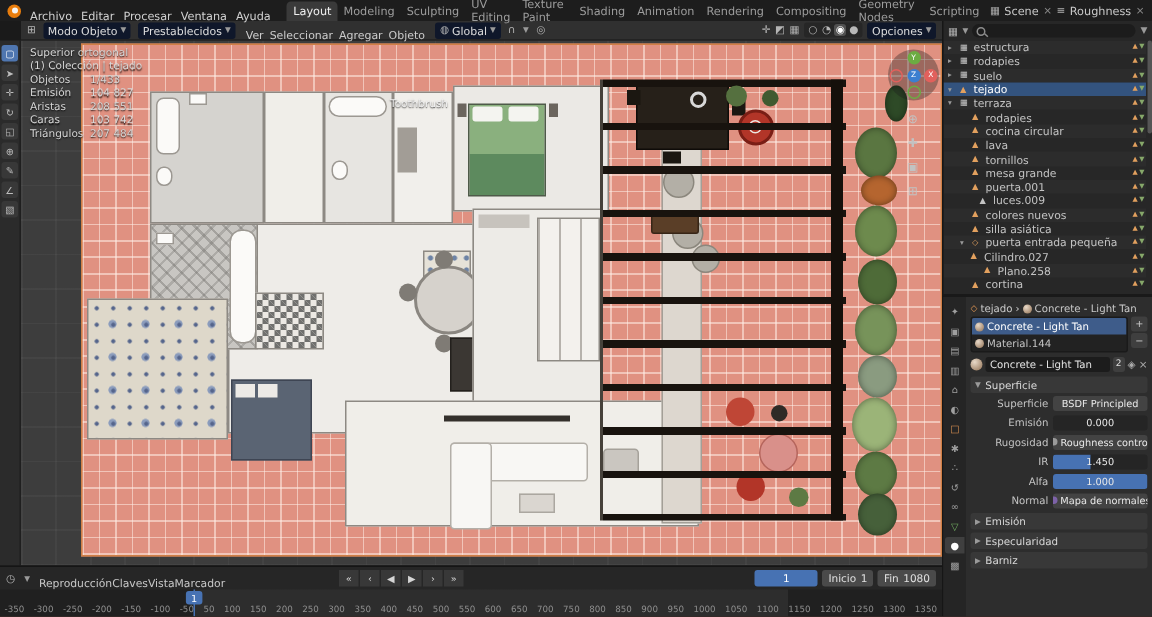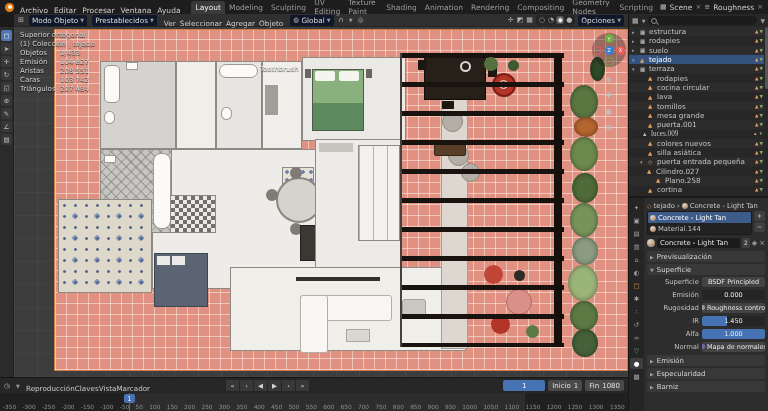--- a/index.html
+++ b/index.html
@@ -471,21 +471,21 @@
         </div>
         <div class="ol-row r" data-name="outliner-row" style="padding-left: 11px;">
           <span class="ol-arrow" data-name="expand-arrow-icon"></span>
           <span class="ol-ic" data-icon="icon" data-name="mesh-icon">▲</span>
           <span class="ol-label" data-name="outliner-item-label">puerta.001</span>
           <span class="ol-b" data-name="row-badges">
             <span class="b1" data-name="mesh-data-icon">▲</span>
             <span class="b2" data-name="material-data-icon">▼</span>
           </span>
         </div>
-        <div class="ol-row r" data-name="outliner-row" style="padding-left: 5px; font-family: Liberation Serif, serif;">
+        <div class="ol-row r" data-name="outliner-row" style="padding-left: 16px;">
           <span class="ol-arrow" data-name="expand-arrow-icon"></span>
           <span class="ol-ic" data-icon="icon" data-name="m esh-icon">▲</span>
           <span class="ol-label" data-name="outliner-item-label">luces.009</span>
           <span class="ol-b" data-name="row-badges">
             <span class="b1" data-name="mesh-data-icon">▲</span>
             <span class="b2" data-name="material-data-icon">▼</span>
           </span>
         </div>
         <div class="ol-row r" data-name="outliner-row" style="padding-left: 11px;">
           <span class="ol-arrow" data-name="expand-arrow-icon"></span>
@@ -585,24 +585,20 @@
           <div class="sbtn" data-name="add-slot-button">+</div>
           <div class="sbtn" data-name="remove-slot-button">−</div>
         </div>
       </div>
       <div class="dbrow" data-name="material-datablock-row">
         <span class="sphere" data-name="material-sphere-icon"></span>
         <span class="db-name" data-name="material-name-field">Concrete - Light Tan</span>
         <span class="db-badge" data-name="users-count-badge">2</span>
         <span class="db-x" data-name="fake-user-shield-icon">◈</span>
         <span class="db-x" data-name="unlink-icon">×</span>
-      </div>
-      <div class="sechead" data-name="preview-section-header">
-        <span class="sec-arrow" data-name="chevron-right-icon">▶</span>
-        <span data-name="section-label">Previsualización</span>
       </div>
       <div class="sechead" data-name="surface-section-header">
         <span class="sec-arrow" data-name="chevron-down-icon">▼</span>
         <span data-name="section-label">Superficie</span>
       </div>
       <div data-name="surface-settings">
         <div class="prow k-button" data-name="property-row">
             <span class="plabel" data-name="property-label">Superficie</span>
             <span class="pctrl" data-name="property-control">
               <span class="fill" data-name="slider-fill"></span>

